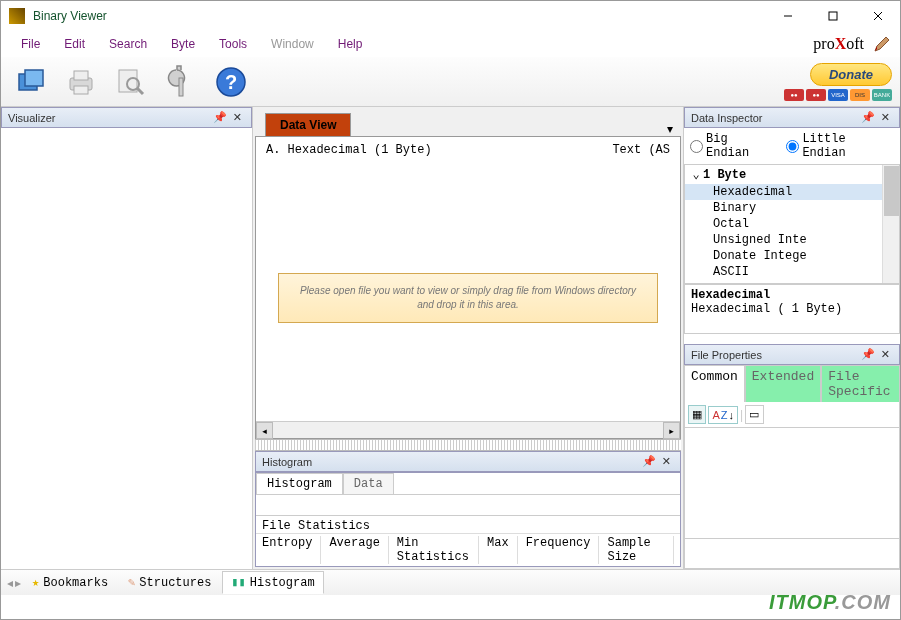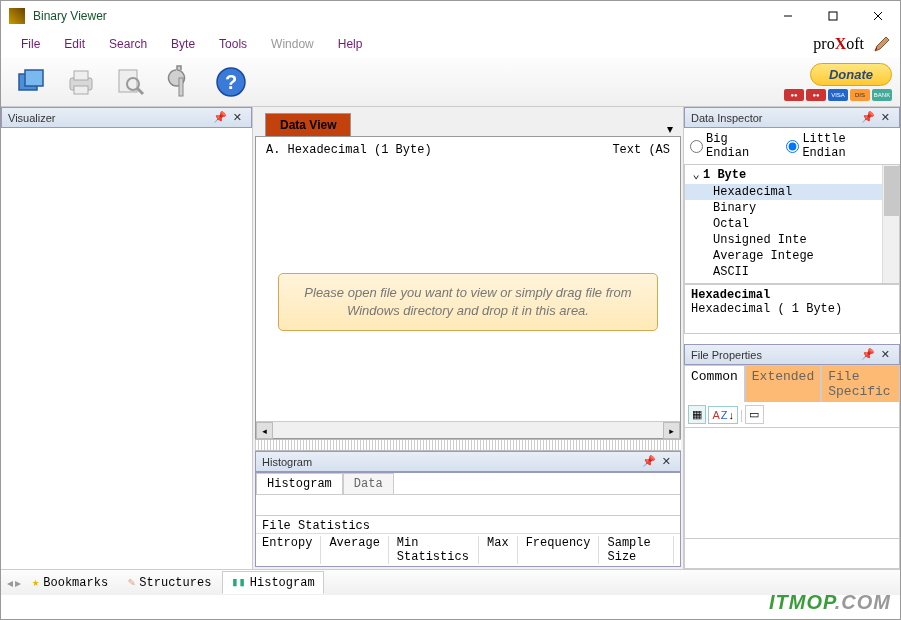--- a/index.html
+++ b/index.html
@@ -30,21 +30,21 @@
 .left-pane { width: 252px; border-right: 1px solid #ccc; display: flex; flex-direction: column; }
 .visualizer-body { flex: 1; background: #fff; }
 .center-pane { flex: 1; display: flex; flex-direction: column; background: #f0f0f0; padding: 2px; }
 .tab-strip { display: flex; align-items: flex-end; background: #f0f0f0; padding-top: 4px; }
 .tab { background: #c2410c; border: 1px solid #999; border-bottom: none; padding: 4px 14px; font-weight: bold; font-size: 12px; margin-left: 10px; }
 .tab-strip .dropdown { margin-left: auto; padding: 0 8px; }
 .dataview-body { flex: 1; background: #fff; border: 1px solid #999; position: relative; display: flex; flex-direction: column; }
 .dv-headers { display: flex; padding: 6px 10px; font-family: "Courier New", monospace; font-size: 12px; border-bottom: 0; }
 .dv-left { }
 .dv-right { margin-left: auto; font-family: Liberation Mono, monospace; }
-.dv-placeholder { margin: 110px auto 0; width: 380px; background: linear-gradient(#fff4da,#ffe9b8); border: 1px solid #d4a850; border-radius: 5px; padding: 10px 16px; text-align: center; font-style: italic; color: #777; font-size: 13px; line-height: 1.4; }
+.dv-placeholder { margin: 110px auto 0; width: 380px; background: linear-gradient(#fff4da,#ffe9b8); border: 1px solid #d4a850; border-radius: 0; padding: 10px 16px; text-align: center; font-style: italic; color: #777; font-size: 10px; line-height: 1.4; }
 .dv-scroll-h { height: 17px; background: #f0f0f0; border-top: 1px solid #ccc; display: flex; }
 .dv-scroll-h .arrow { width: 17px; height: 17px; background: #e0e0e0; border: 1px solid #bbb; display: flex; align-items: center; justify-content: center; font-size: 9px; }
 .dv-scroll-h .track { flex: 1; }
 .grips { height: 12px; background: repeating-linear-gradient(90deg,#ccc,#ccc 1px,#fff 1px,#fff 3px); border-top: 1px solid #bbb; border-bottom: 1px solid #bbb; }
 .hist-area { background: #fff; border: 1px solid #99b; }
 .hist-tabs { display: flex; border-bottom: 1px solid #ccc; font-family: "Courier New", monospace; font-size: 12px; }
 .hist-tab { padding: 3px 10px; border: 1px solid #ccc; border-bottom: none; background: #fff; }
 .hist-tab.inactive { background: #f5f5f5; color: #666; }
 .hist-body { padding: 3px 6px; font-family: "Courier New", monospace; font-size: 12px; }
 .hist-stats-header { border-top: 1px solid #ccc; padding: 3px 6px 0; font-family: "Courier New", monospace; }
@@ -57,21 +57,21 @@
 .inspector-list .group { padding: 2px 4px; font-weight: bold; }
 .inspector-list .item { padding: 1px 4px 1px 28px; }
 .inspector-list .item.sel { background: #d5e5f5; }
 .inspector-list .chev { display:inline-block; width: 14px; text-align:center; font-weight: normal;}
 .scrollbar-v { position: absolute; right: 0; top: 0; bottom: 0; width: 17px; background: #f0f0f0; border-left: 1px solid #ddd; }
 .scrollbar-v .thumb { background: #c8c8c8; width: 15px; margin: 1px; height: 50px; }
 .inspector-detail { background: #fff; border: 1px solid #ccc; padding: 3px 6px; font-family: "Courier New", monospace; font-size: 12px; }
 .inspector-detail .bold { font-weight: bold; }
 .fp-tabs { display: flex; font-family: "Courier New", monospace; font-size: 13px; background: #fff; }
 .fp-tab { padding: 3px 6px; border: 1px solid #ccc; border-bottom: none; }
-.fp-tab.inactive { color: #666; background: #fdba74; }
+.fp-tab.inactive { color: #666; background: #86efac; }
 .fp-toolbar { display: flex; gap: 2px; padding: 3px; background: #fff; border: 1px solid #ccc; border-top: none; align-items: center; }
 .fp-btn { border: 1px solid #9cc; padding: 2px 3px; font-size: 11px; display: flex; align-items: center; gap: 1px; }
 .fp-body { flex: 1; background: #fff; border: 1px solid #ccc; border-top: none; min-height: 95px; }
 .statusbar { height: 26px; background: linear-gradient(#fdfdfd,#f0f0f0); border-top: 1px solid #ccc; display: flex; align-items: center; padding: 0 6px; gap: 2px; }
 .status-tab { display: flex; align-items: center; gap: 4px; padding: 3px 8px; font-family: "Courier New", monospace; font-size: 12px; border: 1px solid transparent; }
 .status-tab.active { background: #fff; border: 1px solid #ccc; border-bottom-color: #fff; }
 .watermark { position: fixed; right: 10px; bottom: 6px; font-size: 20px; font-weight: bold; font-style: italic; font-family: Arial; letter-spacing: 1px; white-space: nowrap; }
 .watermark .g { color: #3a9c3a; }
 .watermark .gray { color: #999; }
 input[type=radio] { margin: 0; }
@@ -236,21 +236,21 @@
           <input type="radio" name="endian" checked="" style="">
           <span>Little Endian</span>
         </label>
     </div>
     <div class="inspector-list" style="height:120px;flex:0 0 120px">
       <div class="group"><span class="chev">⌄</span><span>1 Byte</span></div>
       <div class="item sel">Hexadecimal</div>
       <div class="item">Binary</div>
       <div class="item">Octal</div>
       <div class="item">Unsigned Inte</div>
-      <div class="item">Average Intege</div>
+      <div class="item">Donate Intege</div>
       <div class="item">ASCII</div>
       <div class="scrollbar-v">
           <div class="thumb"></div>
         </div>
     </div>
     <div class="inspector-detail">
       <div class="bold">Hexadecimal</div>
       <div>Hexadecimal ( 1 Byte)</div>
       <div>&nbsp;</div>
     </div>

